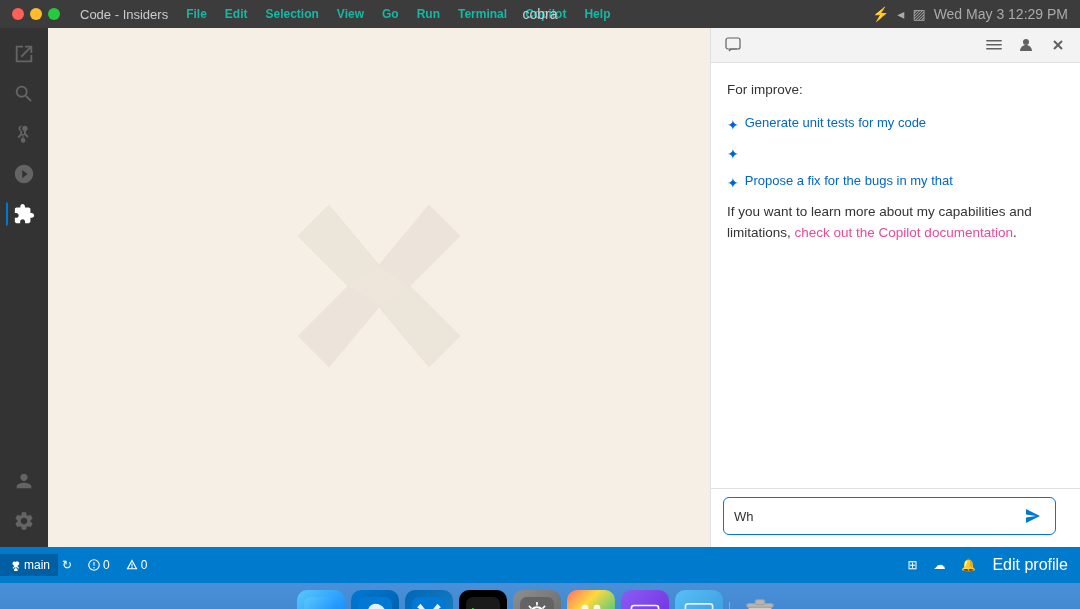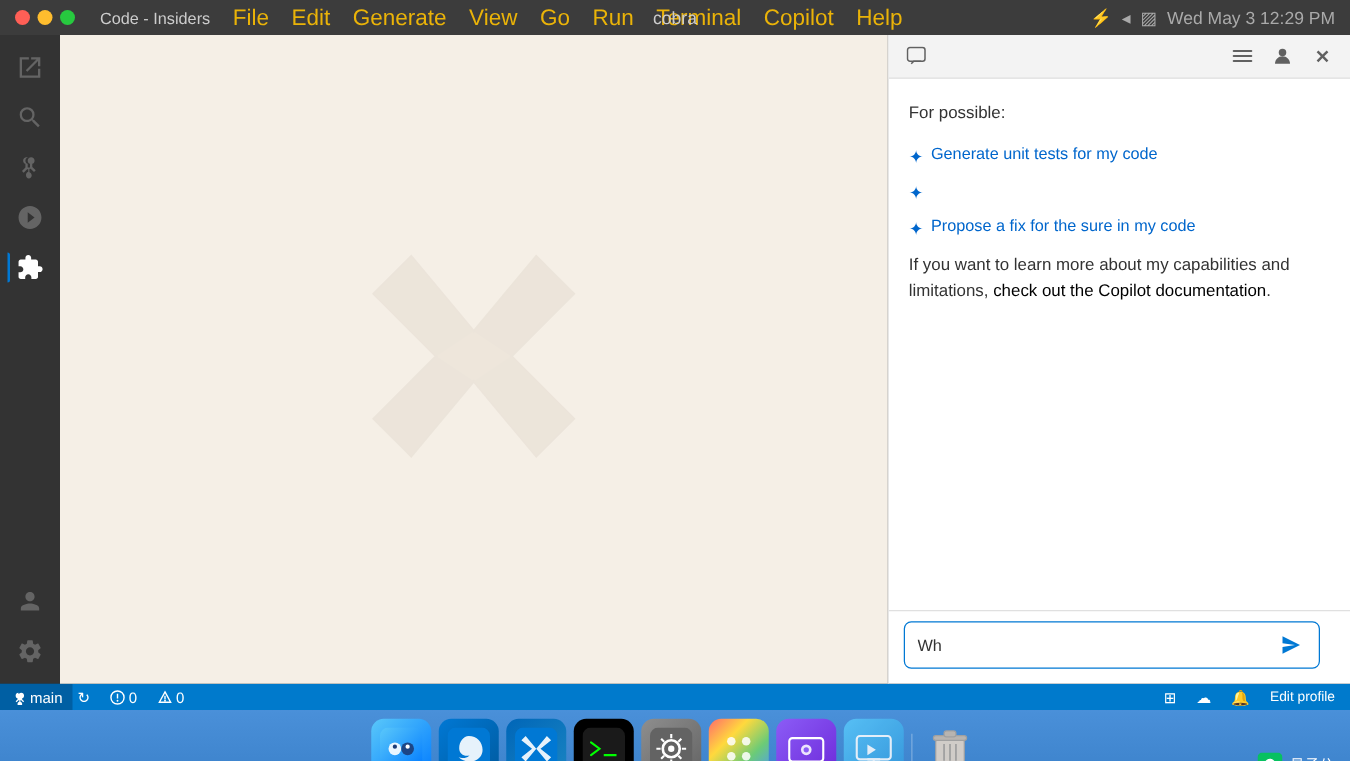--- a/index.html
+++ b/index.html
@@ -37,24 +37,25 @@
       font-size: 14px;
     }
 
     .title-bar-menu {
       display: flex;
       align-items: center;
       margin-left: 20px;
       gap: 2px;
     }
     .menu-item {
-      color: #eab308;
-      font-size: 18px;
+      color: #14b8a6;
+      font-size: 12px;
       padding: 2px 8px;
       cursor: pointer;
+      font-weight: bold;
     }
 
     .title-bar-right {
       margin-left: auto;
       display: flex;
       align-items: center;
       gap: 8px;
       color: #cccccc;
       font-size: 13px;
     }
@@ -170,21 +171,21 @@
       cursor: pointer;
       margin-bottom: 6px;
       font-size: 13px;
     }
     .sparkle-icon {
       color: #0066cc;
       font-size: 14px;
       flex-shrink: 0;
       margin-top: 1px;
     }
-    .chat-link { color: #000000; cursor: pointer; }
+    .chat-link { color: #ec4899; cursor: pointer; }
 
     .chat-input-area {
       padding: 8px 24px 12px 12px;
       border-top: 1px solid #e0e0e0;
     }
     .chat-input-wrapper {
       border: 1.5px solid #0078d4;
       border-radius: 6px;
       display: flex;
       align-items: center;
@@ -205,21 +206,21 @@
       display: flex;
       align-items: center;
       justify-content: center;
       color: #0078d4;
       cursor: pointer;
       font-size: 16px;
     }
 
     
     .status-bar {
-      height: 21px;
+      height: 36px;
       background: #007acc;
       display: flex;
       align-items: center;
       padding: 0 8px;
       color: #ffffff;
       font-size: 12px;
       gap: 12px;
     }
     .status-left { display: flex; align-items: center; gap: 8px; }
     .status-right { margin-left: auto; display: flex; align-items: center; gap: 8px; }
@@ -287,21 +288,21 @@
   <div class="traffic-lights">
     <div class="traffic-light tl-close"></div>
     <div class="traffic-light tl-min"></div>
     <div class="traffic-light tl-max"></div>
   </div>
 
   <div class="title-bar-menu">
     <span style="color:#cccccc;font-size:13px;margin-right:8px;">Code - Insiders</span>
     <span class="menu-item">File</span>
     <span class="menu-item">Edit</span>
-    <span class="menu-item">Generate</span>
+    <span class="menu-item">Selection</span>
     <span class="menu-item">View</span>
     <span class="menu-item">Go</span>
     <span class="menu-item">Run</span>
     <span class="menu-item">Terminal</span>
     <span class="menu-item">Copilot</span>
     <span class="menu-item">Help</span>
   </div>
 
   <div class="title-bar-center">cobra</div>
 
@@ -391,32 +392,32 @@
           </svg>
       </div>
       <div class="chat-toolbar-icon">
         <svg width="16" height="16" viewBox="0 0 16 16" fill="currentColor">
             <path d="M12.7 4.7l-1.4-1.4L8 6.6 4.7 3.3 3.3 4.7 6.6 8l-3.3 3.3 1.4 1.4L8 9.4l3.3 3.3 1.4-1.4L9.4 8z"></path>
           </svg>
       </div>
     </div>
 
     <div class="chat-content">
-      <p>For possible:</p>
+      <p>For improve:</p>
 
       <div class="chat-suggestion">
         <span class="sparkle-icon">✦</span>
         <span>Generate unit tests for my code</span>
       </div>
       <div class="chat-suggestion">
         <span class="sparkle-icon">✦</span>
       </div>
       <div class="chat-suggestion">
         <span class="sparkle-icon">✦</span>
-        <span>Propose a fix for the sure in my code</span>
+        <span>Propose a fix for the bugs in my that</span>
       </div>
 
       <p>
         <span>If you want to learn more about my capabilities and limitations,</span>
         <span> </span>
         <a class="chat-link">check out the Copilot documentation</a><span>.</span>
       </p>
 
     </div>
 
@@ -456,21 +457,21 @@
           <line x1="8" y1="6" x2="8" y2="10" stroke="white" stroke-width="1.5"></line>
           <circle cx="8" cy="11.5" r="1" fill="white"></circle>
         </svg>
       <span>0</span>
     </span>
   </div>
   <div class="status-right">
     <span class="status-item">⊞</span>
     <span class="status-item">☁</span>
     <span class="status-item">🔔</span>
-    <span class="status-item" style="font-size:11px;">Edit profile</span>
+    <span class="status-item" style="font-size:16px;">Edit profile</span>
   </div>
 </div>
 
 <div class="dock">
   <div class="dock-items">
 
     <div class="dock-item dock-item-finder">
       <svg width="34" height="34" viewBox="0 0 40 40">
           <rect width="40" height="40" rx="8" fill="url(#f1)"></rect>
           <defs>

